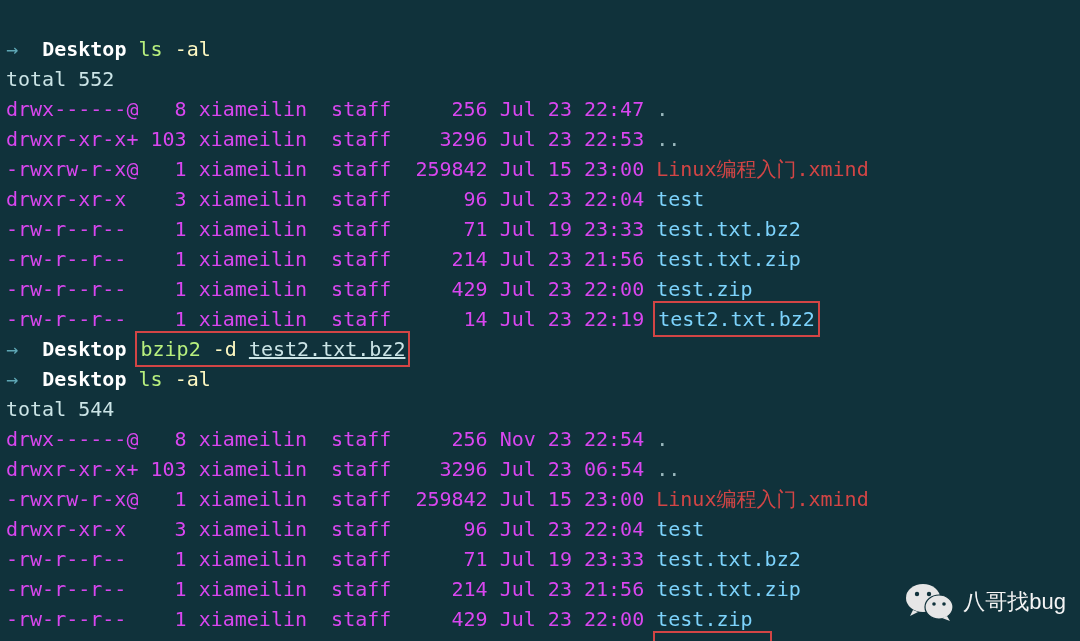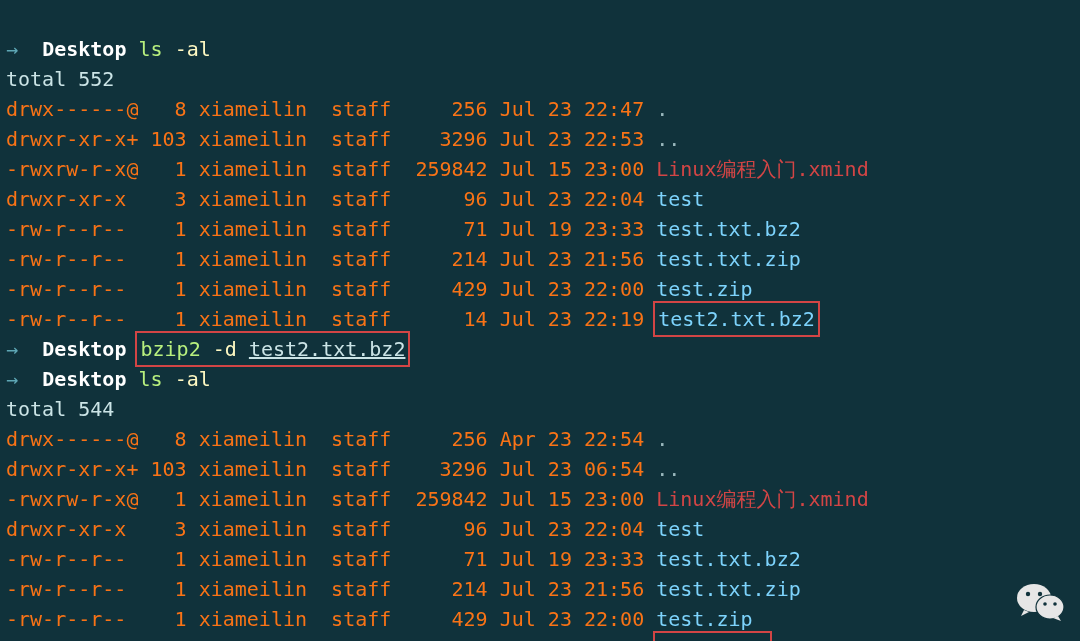--- a/index.html
+++ b/index.html
@@ -25,21 +25,21 @@
   .dot{color:#9ab8bd;}
   .fnamer{color:#d24545;font-weight:500;margin-top:13px;}
   .fname{color:#7dd3fc;font-weight:500;}
   .hlbox{
     display:inline-block;
     outline:2px solid #d24545;
     outline-offset:1px;
     padding:0 2px;
     text-align:center;
   }
-  .dim{color:#f97316;}
+  .dim{color:#d946ef;}
 
   
   .mark{
     position:absolute;
     right:14px;
     bottom:18px;
     display:flex;
     align-items:center;
     gap:8px;
   }
@@ -60,34 +60,35 @@
 <span class="dim">drwxr-xr-x+ 103 xiameilin  staff    3296 Jul 23 22:53 </span><span class="dot">..</span>
 <span class="dim">-rwxrw-r-x@   1 xiameilin  staff  259842 Jul 15 23:00 </span><span class="fnamer">Linux编程入门.xmind</span>
 <span class="dim">drwxr-xr-x    3 xiameilin  staff      96 Jul 23 22:04 </span><span class="fname">test</span>
 <span class="dim">-rw-r--r--    1 xiameilin  staff      71 Jul 19 23:33 </span><span class="fname">test.txt.bz2</span>
 <span class="dim">-rw-r--r--    1 xiameilin  staff     214 Jul 23 21:56 </span><span class="fname">test.txt.zip</span>
 <span class="dim">-rw-r--r--    1 xiameilin  staff     429 Jul 23 22:00 </span><span class="fname">test.zip</span>
 <span class="dim">-rw-r--r--    1 xiameilin  staff      14 Jul 23 22:19 </span><span class="hlbox fname">test2.txt.bz2</span></span>
 <span><span class="arrow">→</span>  <span class="cwd">Desktop</span> <span class="hlbox"><span class="cmd">bzip2</span> <span class="arg">-d</span> <span style="text-decoration:underline">test2.txt.bz2</span></span></span>
 <span><span class="arrow">→</span>  <span class="cwd">Desktop</span> <span class="cmd">ls</span> <span class="arg">-al</span></span>
 <span>total 544</span>
-<span id="list-after"><span class="dim">drwx------@   8 xiameilin  staff     256 Apr 23 22:54 </span><span class="dot">.</span>
+<span id="list-after"><span class="dim">drwx------@   8 xiameilin  staff     256 Nov 23 22:54 </span><span class="dot">.</span>
 <span class="dim">drwxr-xr-x+ 103 xiameilin  staff    3296 Jul 23 06:54 </span><span class="dot">..</span>
 <span class="dim">-rwxrw-r-x@   1 xiameilin  staff  259842 Jul 15 23:00 </span><span class="fnamer">Linux编程入门.xmind</span>
 <span class="dim">drwxr-xr-x    3 xiameilin  staff      96 Jul 23 22:04 </span><span class="fname">test</span>
 <span class="dim">-rw-r--r--    1 xiameilin  staff      71 Jul 19 23:33 </span><span class="fname">test.txt.bz2</span>
 <span class="dim">-rw-r--r--    1 xiameilin  staff     214 Jul 23 21:56 </span><span class="fname">test.txt.zip</span>
 <span class="dim">-rw-r--r--    1 xiameilin  staff     429 Jul 23 22:00 </span><span class="fname">test.zip</span>
 <span class="dim">-rw-r--r--    1 xiameilin  staff       0 Jul 23 22:19 </span><span class="hlbox fname">test2.txt</span></span>
 </div>
 
 <div class="mark">
   <svg width="50" height="42" viewBox="0 0 50 42">
     <ellipse cx="18" cy="17" rx="17" ry="14" fill="#e6e6e6"></ellipse>
     <ellipse cx="34" cy="26" rx="14" ry="12" fill="#e6e6e6" stroke="#10323b" stroke-width="1.2"></ellipse>
     <circle cx="12" cy="13" r="2.2" fill="#10323b"></circle>
     <circle cx="24" cy="13" r="2.2" fill="#10323b"></circle>
     <circle cx="29" cy="23" r="1.8" fill="#10323b"></circle>
     <circle cx="39" cy="23" r="1.8" fill="#10323b"></circle>
     <path d="M8 29 L5 35 L13 31 Z" fill="#e6e6e6"></path>
     <path d="M42 35 L45 40 L37 37 Z" fill="#e6e6e6"></path>
   </svg>
+  <span class="t">八哥找bug</span>
 </div>
 
 </body></html>

